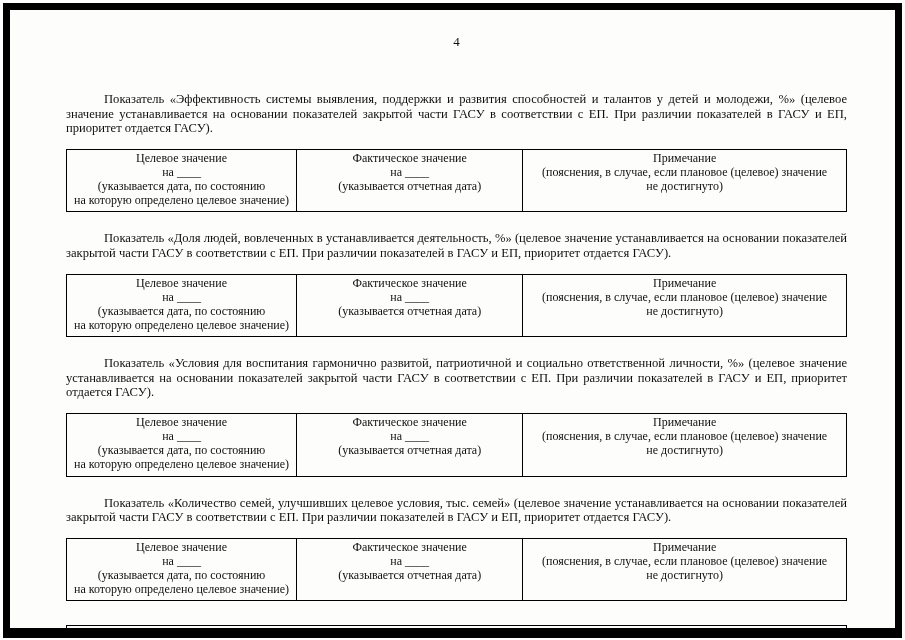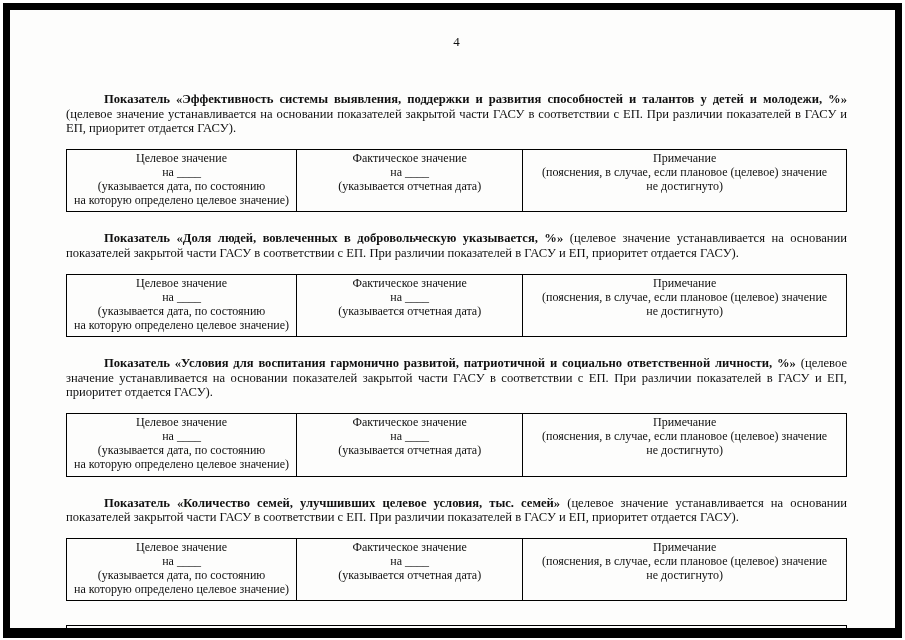--- a/index.html
+++ b/index.html
@@ -34,21 +34,21 @@
     font-size: 13px;
     margin-bottom: 42px;
   }
   .para {
     font-size: 12.6px;
     line-height: 1.16;
     text-align: justify;
     text-indent: 38px;
     margin: 0 0 13px 0;
   }
-  .para b { font-weight: bold; }
+  .para b { font-weight: normal; }
   table.tbl {
     width: 100%;
     border-collapse: collapse;
     table-layout: fixed;
     margin: 0 0 19px 0;
     font-size: 12px;
   }
   table.tbl col.c1 { width: 29.5%; }
   table.tbl col.c2 { width: 29%; }
   table.tbl col.c3 { width: 41.5%; }
@@ -92,21 +92,21 @@
           <td>Фактическое значение
 на ____
 (указывается отчетная дата)</td>
           <td>Примечание
 (пояснения, в случае, если плановое (целевое) значение
 не достигнуто)</td>
         </tr>
       </tbody>
         </table>
 
-      <p class="para"><b>Показатель «Доля людей, вовлеченных в добровольческую указывается, %»</b><span> (целевое значение устанавливается на основании показателей закрытой части ГАСУ в соответствии с ЕП. При различии показателей в ГАСУ и ЕП, приоритет отдается ГАСУ).</span></p>
+      <p class="para"><b>Показатель «Доля людей, вовлеченных в устанавливается деятельность, %»</b><span> (целевое значение устанавливается на основании показателей закрытой части ГАСУ в соответствии с ЕП. При различии показателей в ГАСУ и ЕП, приоритет отдается ГАСУ).</span></p>
       <table class="tbl">
         <colgroup>
             <col class="c1">
             <col class="c2">
             <col class="c3">
           </colgroup>
         <tbody>
             <tr>
           <td>Целевое значение
 на ____

